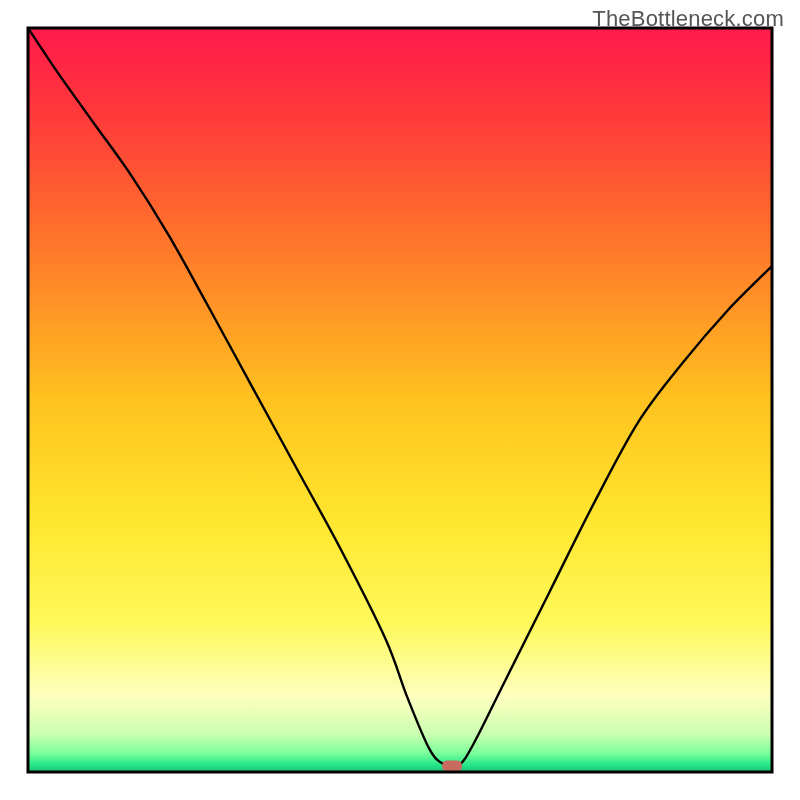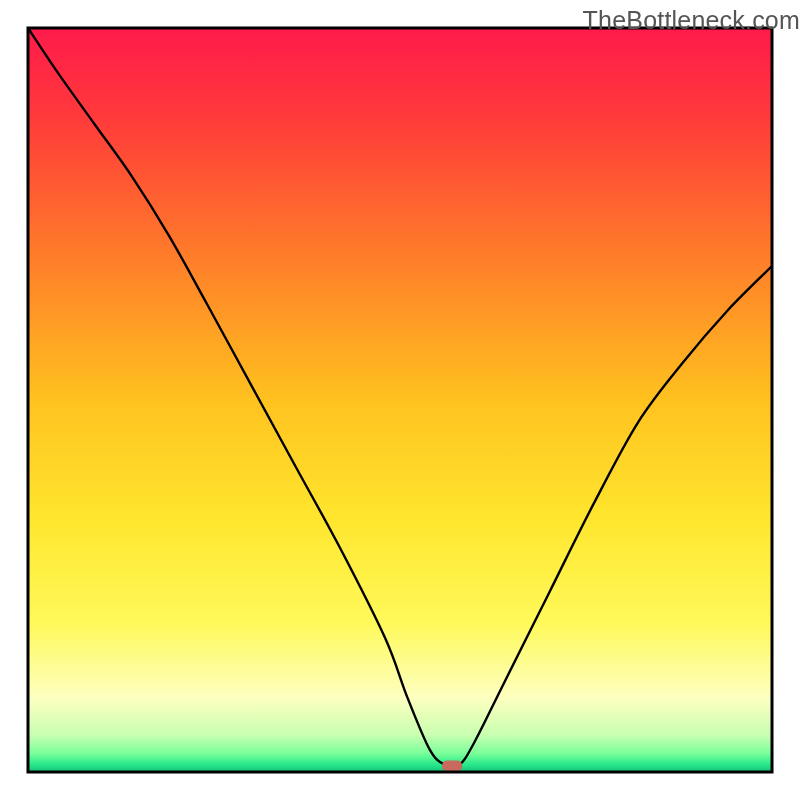--- a/index.html
+++ b/index.html
@@ -11,22 +11,22 @@
     font-family: Arial, Helvetica, sans-serif;
   }
   .container {
     position: relative;
     width: 800px;
     height: 800px;
   }
   .watermark {
     position: absolute;
     top: 6px;
-    right: 0;
-    font-size: 25px;
+    right: 16px;
+    font-size: 22px;
     font-weight: 400;
     color: #555555;
     letter-spacing: 0.2px;
   }
   svg {
     display: block;
   }
 </style>
 </head>
 <body>

